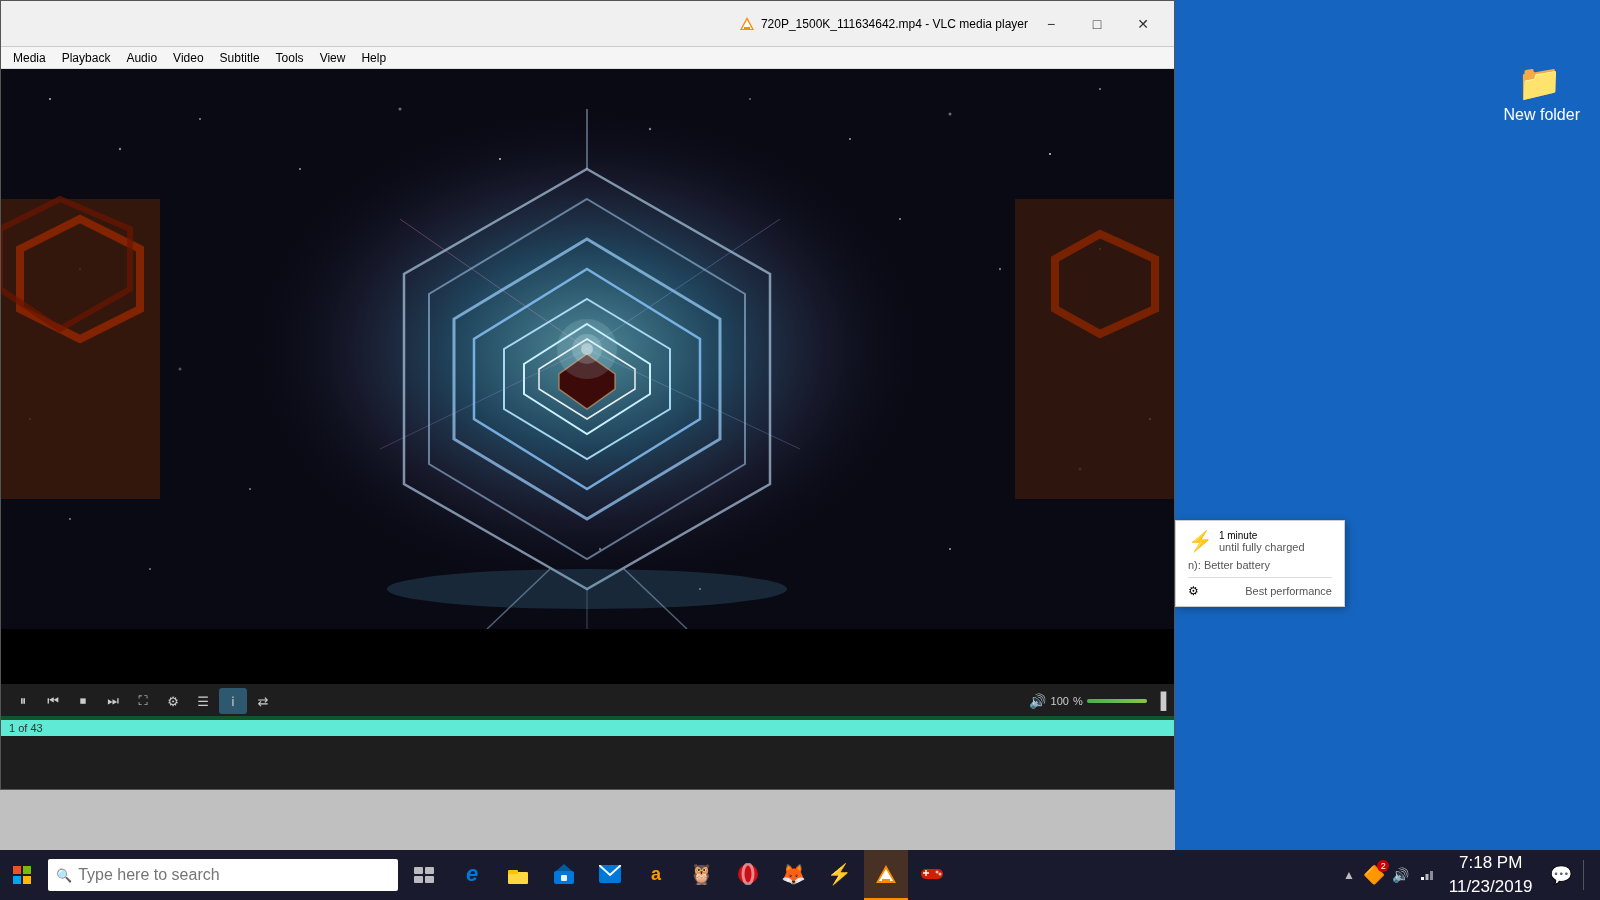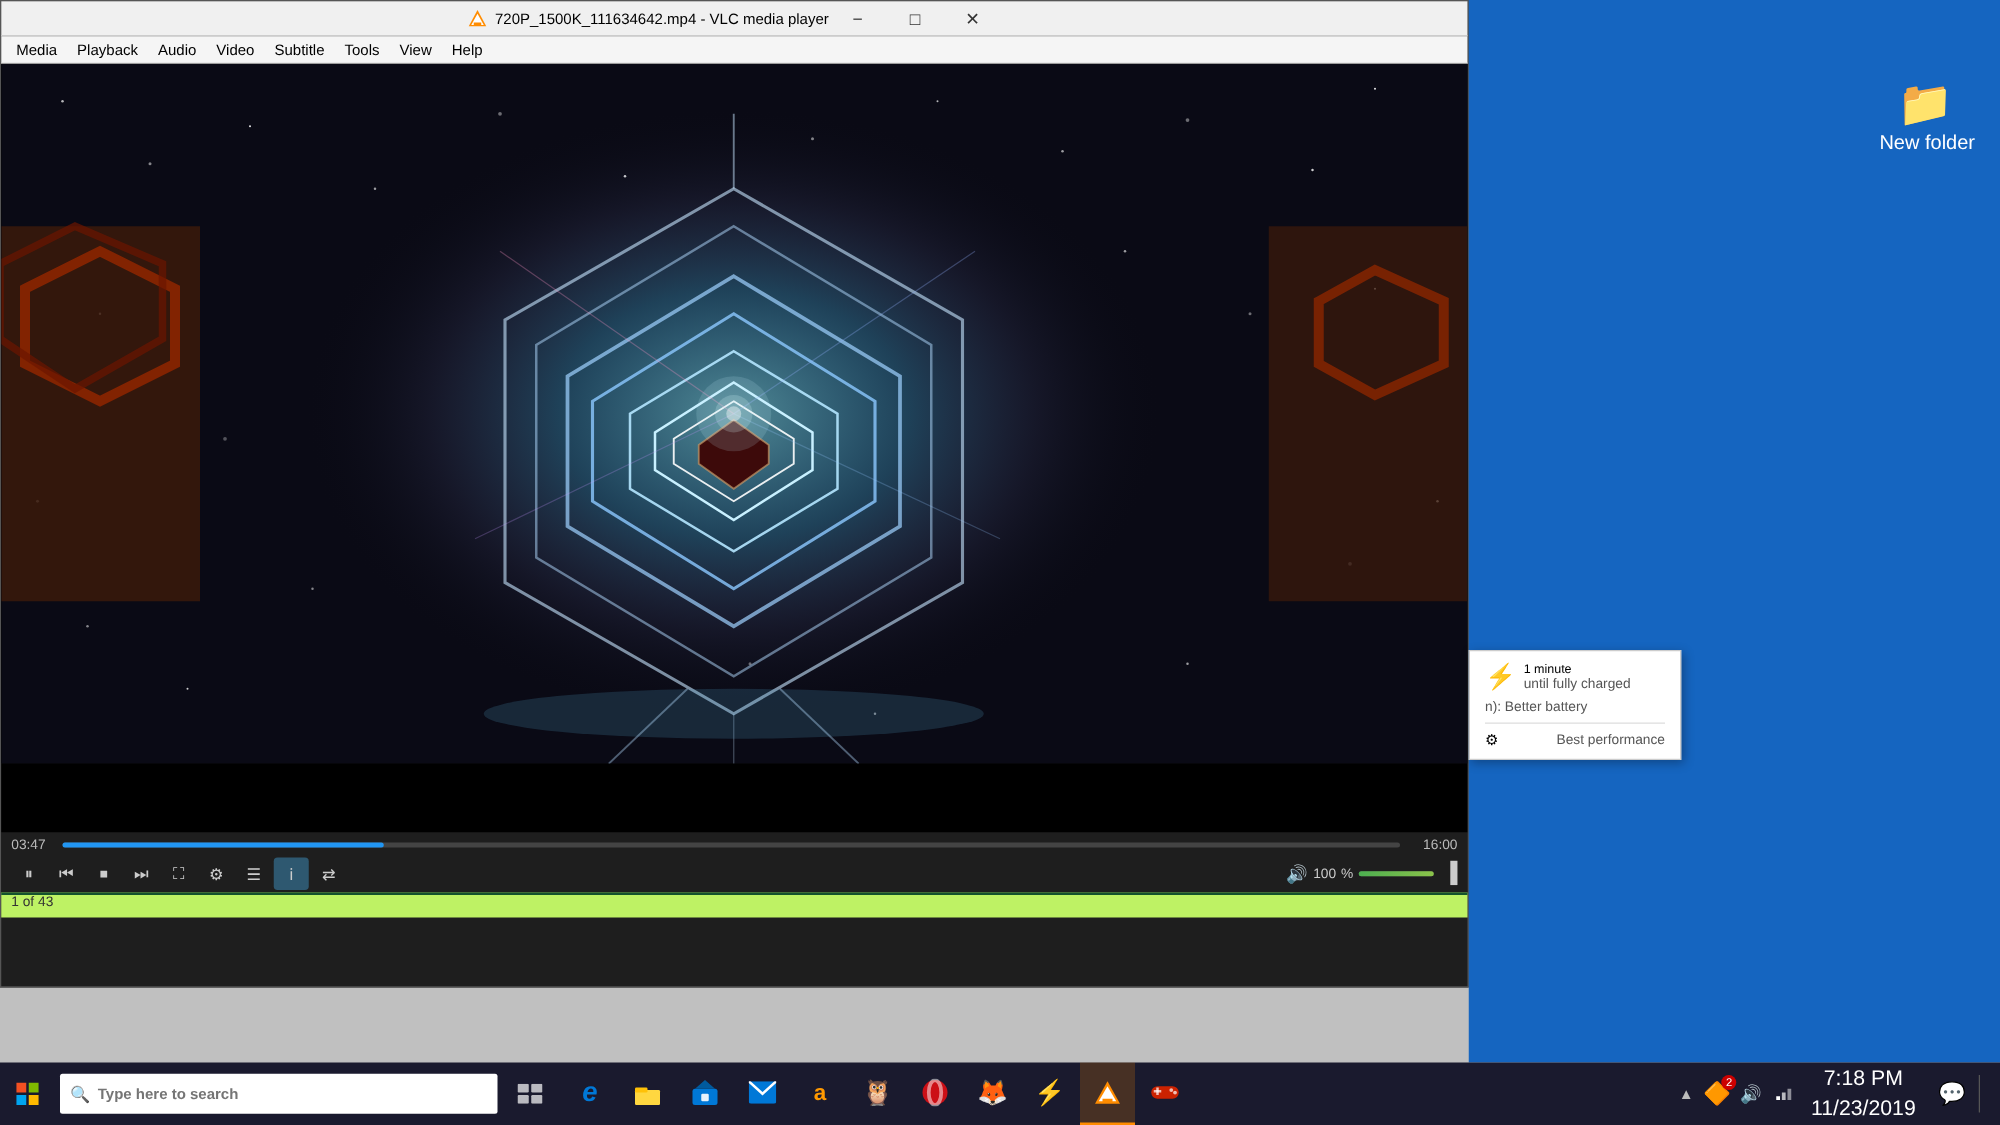--- a/index.html
+++ b/index.html
@@ -19,23 +19,23 @@
       width: 1175px;
       height: 790px;
       background: #1e1e1e;
       border: 1px solid #555;
     }
 
     
     #title-bar {
       display: flex;
       align-items: center;
-      justify-content: center;
+      justify-content: flex-end;
       background: #f0f0f0;
-      height: 28px;
+      height: 46px;
       padding: 0 8px;
       border-bottom: 1px solid #ccc;
     }
     #title-bar-left {
       display: flex;
       align-items: center;
       gap: 6px;
     }
     #vlc-icon {
       width: 16px; height: 16px;
@@ -170,24 +170,25 @@
       cursor: pointer;
     }
     #volume-fill {
       height: 100%;
       background: linear-gradient(to right, #4caf50, #8bc34a);
       border-radius: 2px;
     }
 
     
     #status-bar {
-      background: #bef264;
-      border-top: 2px solid #14532d;
+      background: #5eead4;
+      border-top: 4px solid #14532d;
       height: 20px;
       display: flex;
+      align-items: center;
       padding: 0 8px;
     }
     #status-text {
       font-size: 11px;
       color: #333;
     }
 
     
     #desktop-area {
       position: absolute;
@@ -287,24 +288,23 @@
       height: 32px;
       width: 350px;
       border-radius: 2px;
       padding: 0 8px;
       gap: 6px;
       margin: 0 4px;
     }
     #search-icon-span { color: #555; font-size: 13px; }
     #search-input-field {
       border: none; outline: none;
-      font-size: 12px; color: #701a75;
+      font-size: 16px; color: #701a75;
       width: 100%;
       background: transparent;
-      font-weight: bold;
     }
 
     
     .taskbar-icon-btn {
       width: 44px; height: 50px;
       background: none;
       border: none;
       cursor: pointer;
       display: flex; align-items: center; justify-content: center;
       color: white;
@@ -497,27 +497,20 @@
       <ellipse cx="587" cy="520" rx="200" ry="20" fill="rgba(80,160,200,0.2)"></ellipse>
       <line x1="487" y1="560" x2="550" y2="500" stroke="rgba(180,220,255,0.4)" stroke-width="1.5"></line>
       <line x1="687" y1="560" x2="624" y2="500" stroke="rgba(180,220,255,0.4)" stroke-width="1.5"></line>
     </svg>
   </div>
 
   <div id="video-bottom-bar"></div>
 
   <div id="controls-area">
 
-    <div id="progress-row">
-      <span id="time-left">03:47</span>
-      <div id="progress-bar-container">
-        <div id="progress-fill" style="width:24%"></div>
-      </div>
-      <span id="time-right">16:00</span>
-    </div>
 
     <div id="buttons-row">
 
       <button class="ctrl-btn" title="Pause">⏸</button>
 
       <button class="ctrl-btn" title="Previous">⏮</button>
 
       <button class="ctrl-btn" title="Stop">⏹</button>
 
       <button class="ctrl-btn" title="Next">⏭</button>

